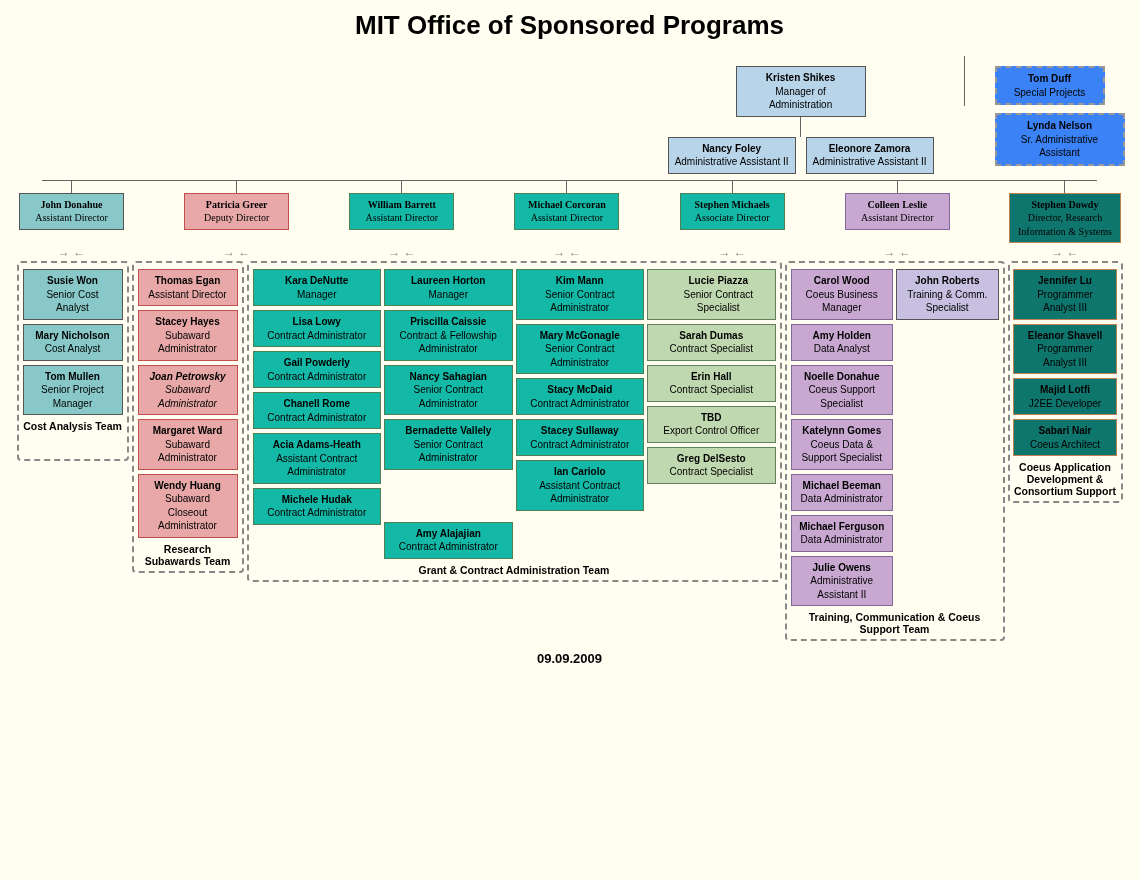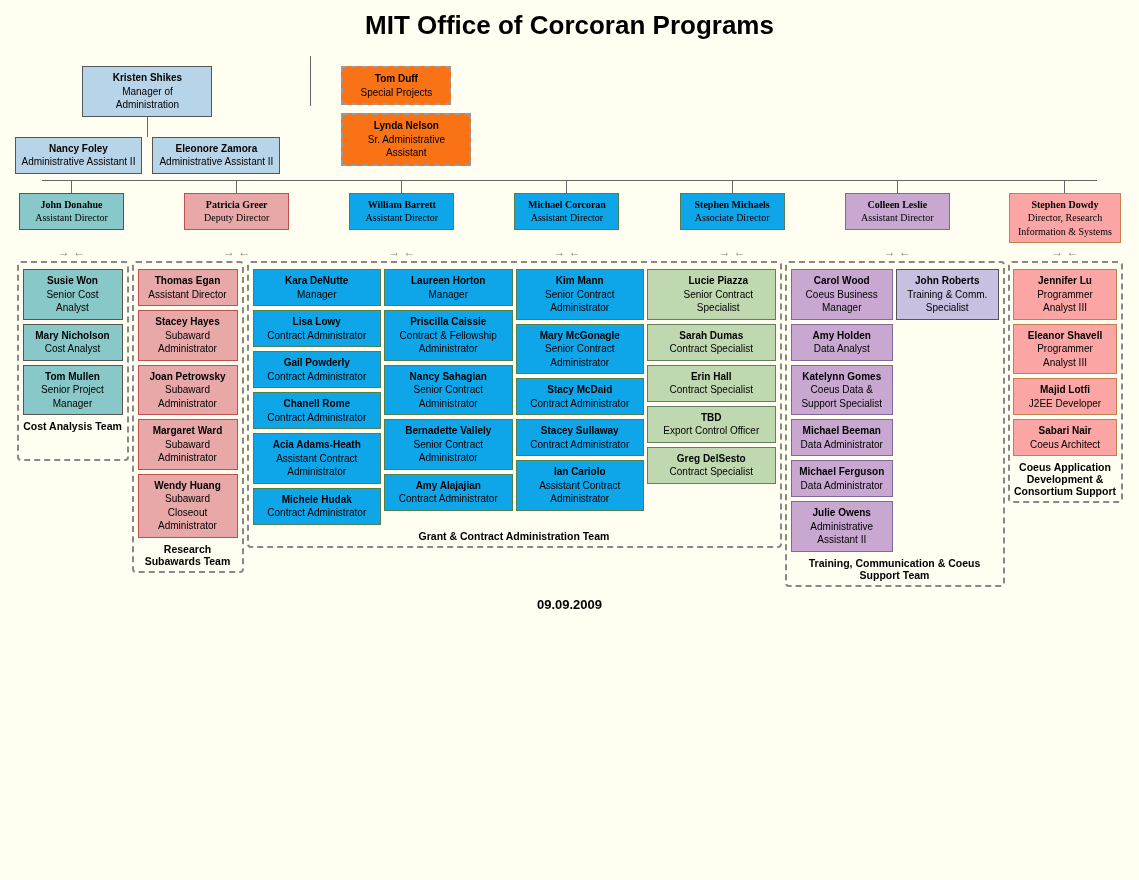--- a/index.html
+++ b/index.html
@@ -35,26 +35,26 @@
       border: 1.5px solid #555;
       padding: 4px 6px;
       text-align: center;
       font-size: 10px;
       line-height: 1.35;
       min-width: 80px;
       max-width: 130px;
     }
     .node-name { font-weight: bold; }
     .c-blue { background: #b8d4e8; }
-    .c-yellow-dash { background: #f97316; border: 2px dashed #999; }
+    .c-yellow-dash { background: #3b82f6; border: 2px dashed #999; }
     .c-pink { background: #e8a8a8; border-color: #c05050; }
     .c-teal { background: #88c8c8; }
     .c-purple { background: #c8a8d0; border-color: #806898; }
-    .c-green2 { background: #0ea5e9; border-color: #508050; }
-    .c-salmon { background: #fca5a5; border-color: #c08050; }
+    .c-green2 { background: #14b8a6; border-color: #508050; }
+    .c-salmon { background: #0f766e; border-color: #c08050; }
     .c-lavender { background: #c8c0e0; }
     .c-lt-green { background: #c0d8b0; border-color: #608060; }
 
     .v-connector { width: 1px; background: #666; height: 12px; margin: 0 auto; }
 
     .team-dashed {
       border: 2px dashed #888;
       border-radius: 4px;
       padding: 6px 4px 4px;
     }
@@ -78,25 +78,25 @@
       text-align: center;
       font-size: 13px;
       margin-top: 10px;
       font-weight: bold;
     }
   </style>
 </head>
 <body>
 
 <div class="page">
-  <div class="main-title">MIT Office of Corcoran Programs</div>
+  <div class="main-title">MIT Office of Sponsored Programs</div>
 
   <div class="chart-wrapper">
 
-    <div style="display:flex; justify-content:flex-start; align-items:flex-start; margin-bottom:6px; gap:30px;">
+    <div style="display:flex; justify-content:flex-end; align-items:flex-start; margin-bottom:6px; gap:30px;">
 
       <div style="display:flex; flex-direction:column; align-items:center; margin-top:10px;">
         <div class="node c-blue" style="min-width:110px;">
           <div class="node-name">Kristen Shikes</div>
           <div>Manager of Administration</div>
         </div>
 
         <div class="v-connector" style="height:20px;"></div>
 
         <div style="display:flex; gap:10px;">
@@ -225,21 +225,21 @@
       <div class="team-dashed" style="width:112px; min-height:200px;">
         <div style="display:flex;flex-direction:column;gap:4px;align-items:center;">
           <div class="node c-pink" style="width:100px;">
             <div class="node-name">Thomas Egan</div>
             <div>Assistant Director</div>
           </div>
           <div class="node c-pink" style="width:100px;">
             <div class="node-name">Stacey Hayes</div>
             <div>Subaward Administrator</div>
           </div>
-          <div class="node c-pink" style="width:100px;">
+          <div class="node c-pink" style="width:100px;font-style:italic;">
             <div class="node-name">Joan Petrowsky</div>
             <div>Subaward Administrator</div>
           </div>
           <div class="node c-pink" style="width:100px;">
             <div class="node-name">Margaret Ward</div>
             <div>Subaward Administrator</div>
           </div>
           <div class="node c-pink" style="width:100px;">
             <div class="node-name">Wendy Huang</div>
             <div>Subaward Closeout Administrator</div>
@@ -288,21 +288,21 @@
               <div>Contract &amp; Fellowship Administrator</div>
             </div>
             <div class="node c-green2" style="width:100%;">
               <div class="node-name">Nancy Sahagian</div>
               <div>Senior Contract Administrator</div>
             </div>
             <div class="node c-green2" style="width:100%;">
               <div class="node-name">Bernadette Vallely</div>
               <div>Senior Contract Administrator</div>
             </div>
-            <div class="node c-green2" style="width:100%;">
+            <div class="node c-green2" style="width:100%;margin-top:48px;">
               <div class="node-name">Amy Alajajian</div>
               <div>Contract Administrator</div>
             </div>
           </div>
 
           <div style="display:flex;flex-direction:column;gap:4px;align-items:center; flex:1;">
             <div class="node c-green2" style="width:100%;">
               <div class="node-name">Kim Mann</div>
               <div>Senior Contract Administrator</div>
             </div>
@@ -354,20 +354,24 @@
         <div style="display:flex; gap:3px;">
 
           <div style="display:flex;flex-direction:column;gap:4px;align-items:center; flex:1;">
             <div class="node c-purple" style="width:100%;">
               <div class="node-name">Carol Wood</div>
               <div>Coeus Business Manager</div>
             </div>
             <div class="node c-purple" style="width:100%;">
               <div class="node-name">Amy Holden</div>
               <div>Data Analyst</div>
+            </div>
+            <div class="node c-purple" style="width:100%;">
+              <div class="node-name">Noelle Donahue</div>
+              <div>Coeus Support Specialist</div>
             </div>
             <div class="node c-purple" style="width:100%;">
               <div class="node-name">Katelynn Gomes</div>
               <div>Coeus Data &amp; Support Specialist</div>
             </div>
             <div class="node c-purple" style="width:100%;">
               <div class="node-name">Michael Beeman</div>
               <div>Data Administrator</div>
             </div>
             <div class="node c-purple" style="width:100%;">

